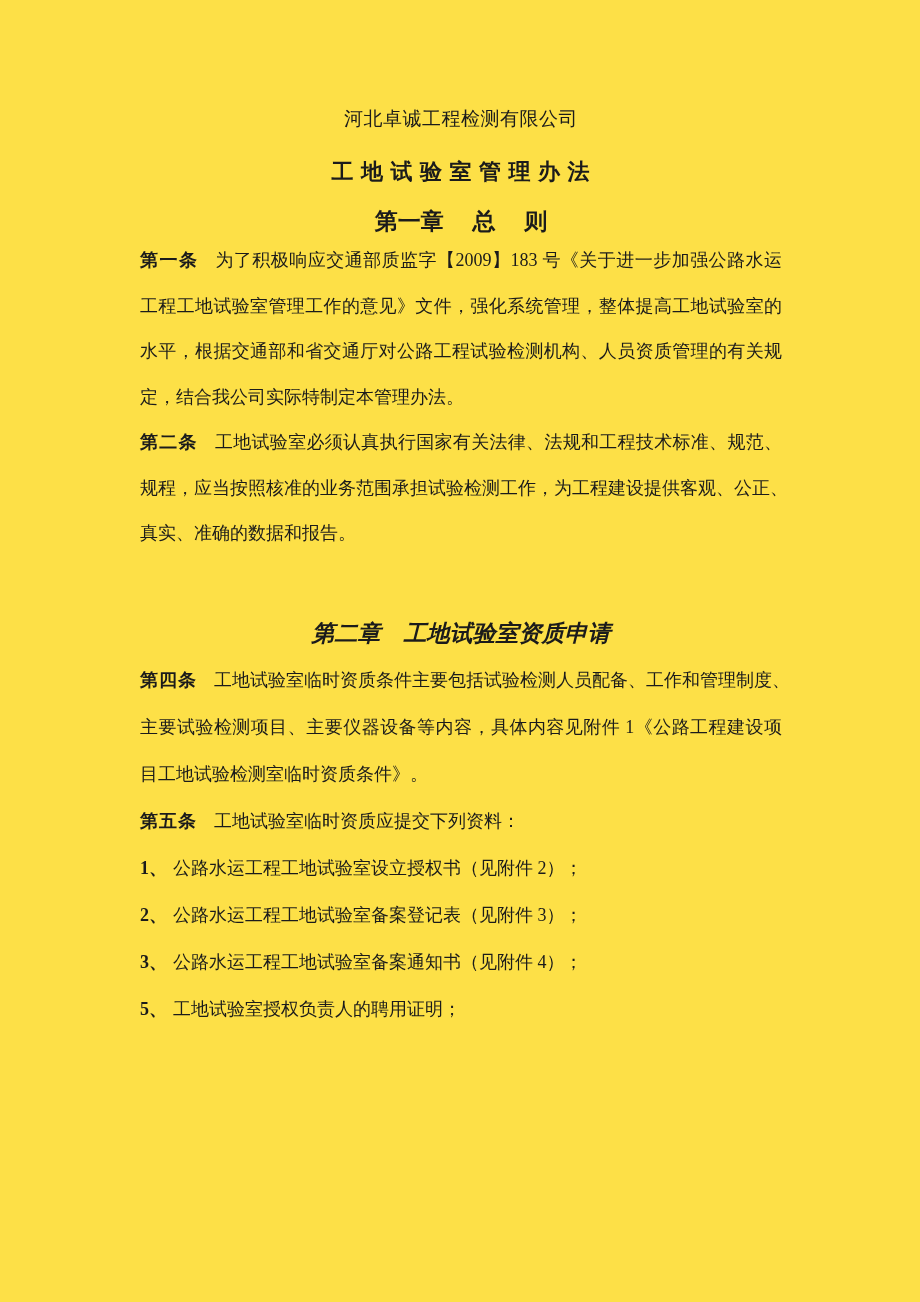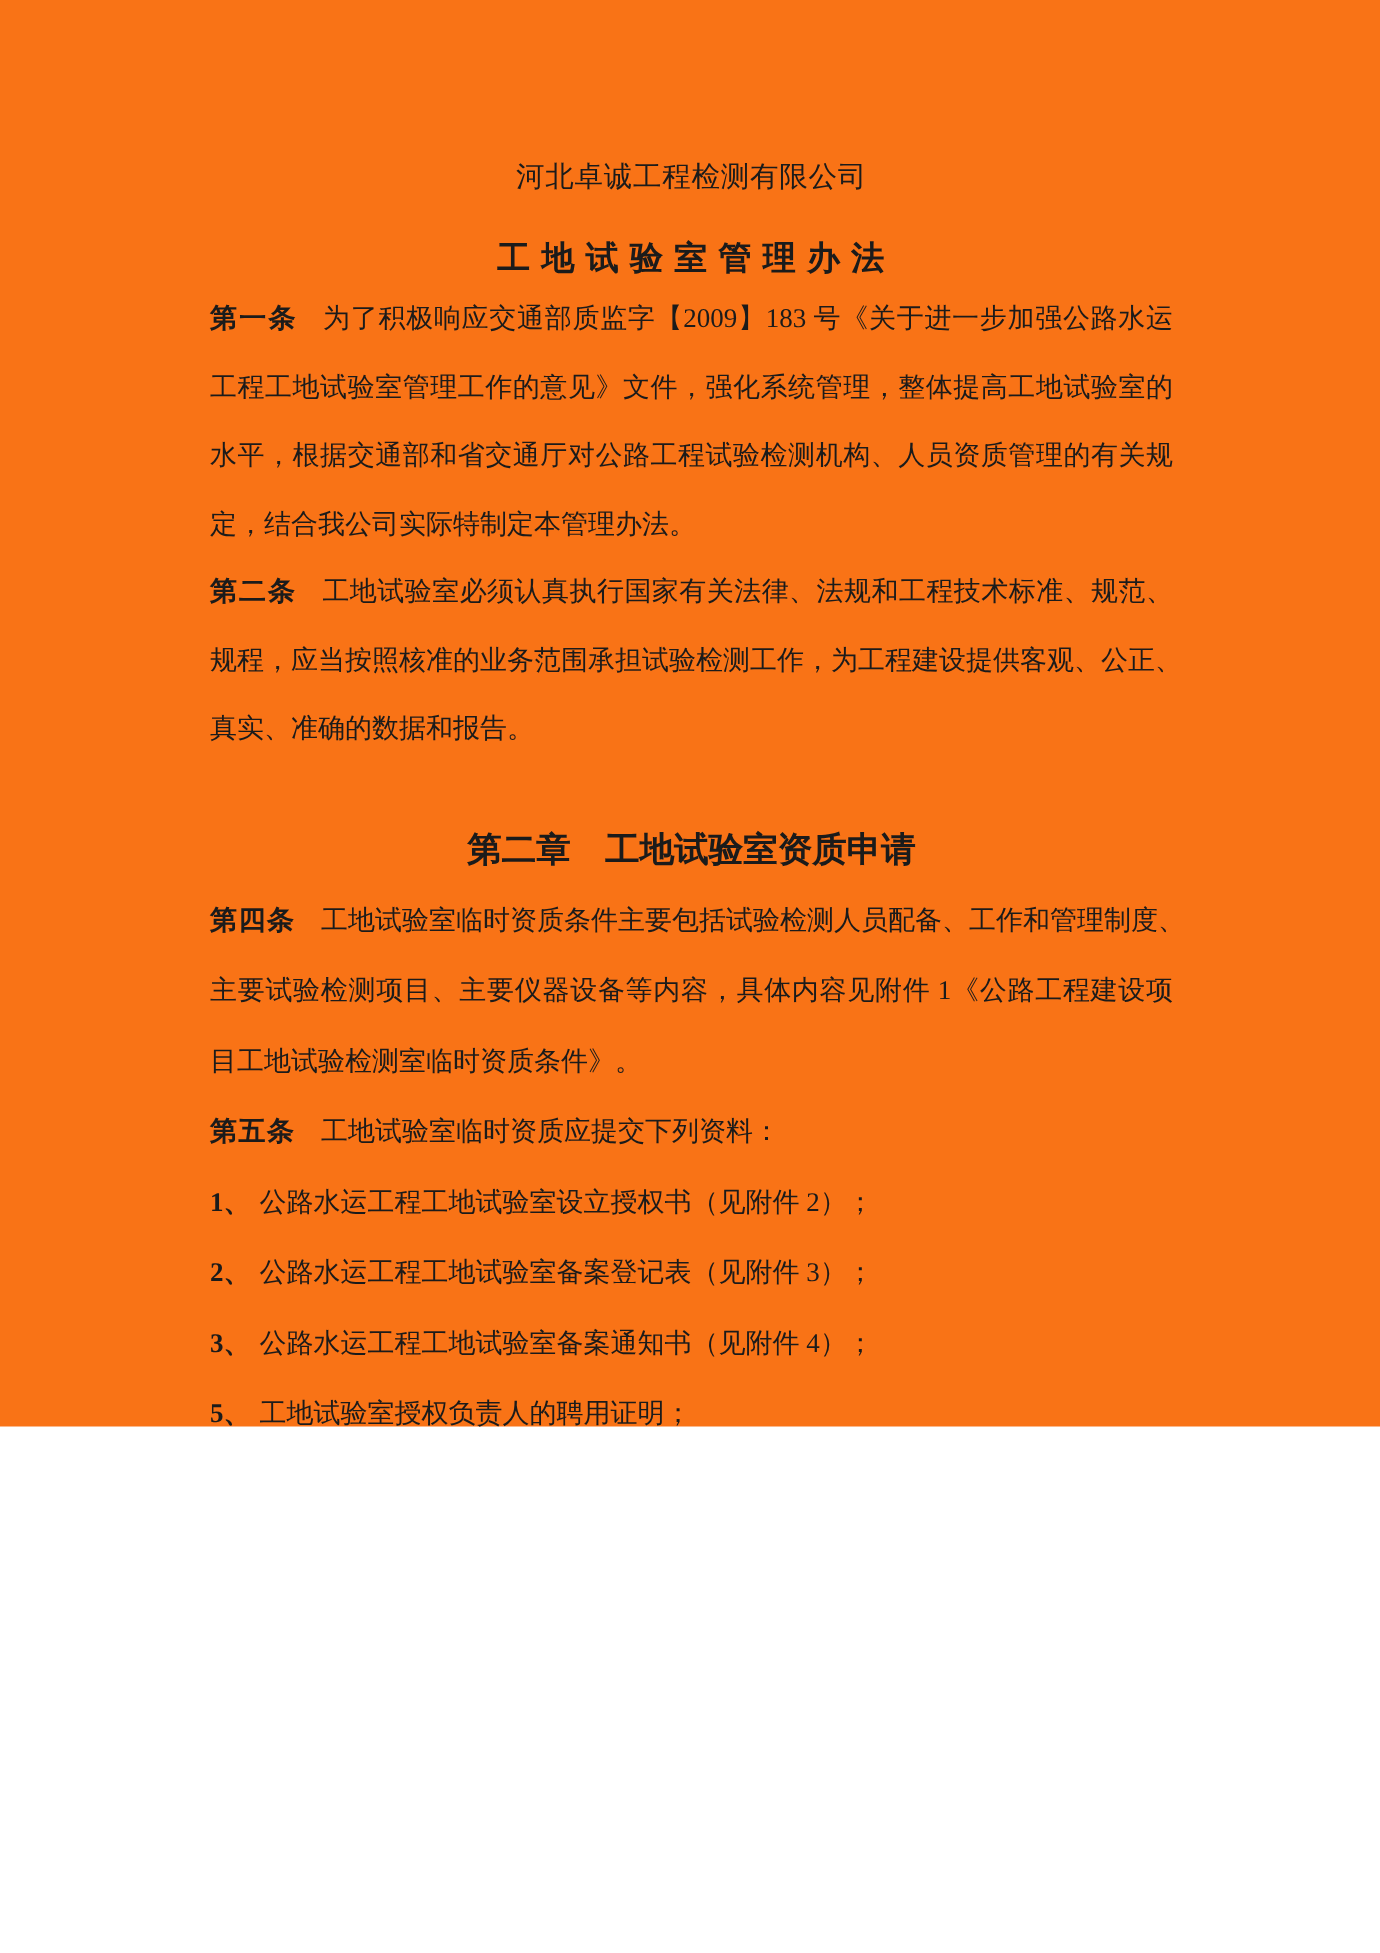--- a/index.html
+++ b/index.html
@@ -4,22 +4,22 @@
 <style>
   * { margin: 0; padding: 0; box-sizing: border-box; }
   html, body { background: #ffffff; }
   body {
     width: 920px; height: 1302px;
     font-family: "Liberation Serif", "DejaVu Serif", serif;
     color: #1b1b1b;
     overflow: hidden;
   }
   .page {
-    width: 920px; height: 951px;
-    background: #f97316;
+    width: 920px; height: 1302px;
+    background: #fde047;
     padding: 0 138px 0 140px;
   }
   .company {
     padding-top: 106px;
     font-size: 19px; line-height: 26px;
     text-align: center;
     letter-spacing: 0.5px;
   }
   .doc-title {
     margin-top: 22px;
@@ -29,21 +29,21 @@
     letter-spacing: 1px;
     white-space: pre;
   }
   .chapter {
     font-size: 23px; line-height: 32px;
     font-weight: 700;
     text-align: center;
     white-space: pre;
   }
   .chapter-1 { margin-top: 16px; }
-  .chapter-2 { margin-top: 42px; }
+  .chapter-2 { margin-top: 61px; font-style: italic; }
   .part-1 .line { line-height: 45.5px; }
   .part-2 .line { line-height: 47px; }
   .article-4 { margin-top: 7px; }
   .line {
     font-size: 18px;
     text-align: justify;
     white-space: nowrap;
     overflow: visible;
   }
   .line.full { text-align-last: justify; }
@@ -59,20 +59,21 @@
 </style>
 </head>
 <body>
 
 <div class="page">
 
   <div class="company">河北卓诚工程检测有限公司</div>
 
   <div class="doc-title">工 地 试 验 室 管 理 办 法</div>
 
+  <div class="chapter chapter-1">第一章　 总　 则</div>
 
   <div class="part-1">
 
     <div class="para">
       <div class="line full"><b class="lbl">第一条</b><span>为了积极响应交通部质监字【2009】183 号《关于进一步加强公路水运</span></div>
       <div class="line full">工程工地试验室管理工作的意见》文件，强化系统管理，整体提高工地试验室的</div>
       <div class="line full">水平，根据交通部和省交通厅对公路工程试验检测机构、人员资质管理的有关规</div>
       <div class="line">定，结合我公司实际特制定本管理办法。</div>
     </div>
 

